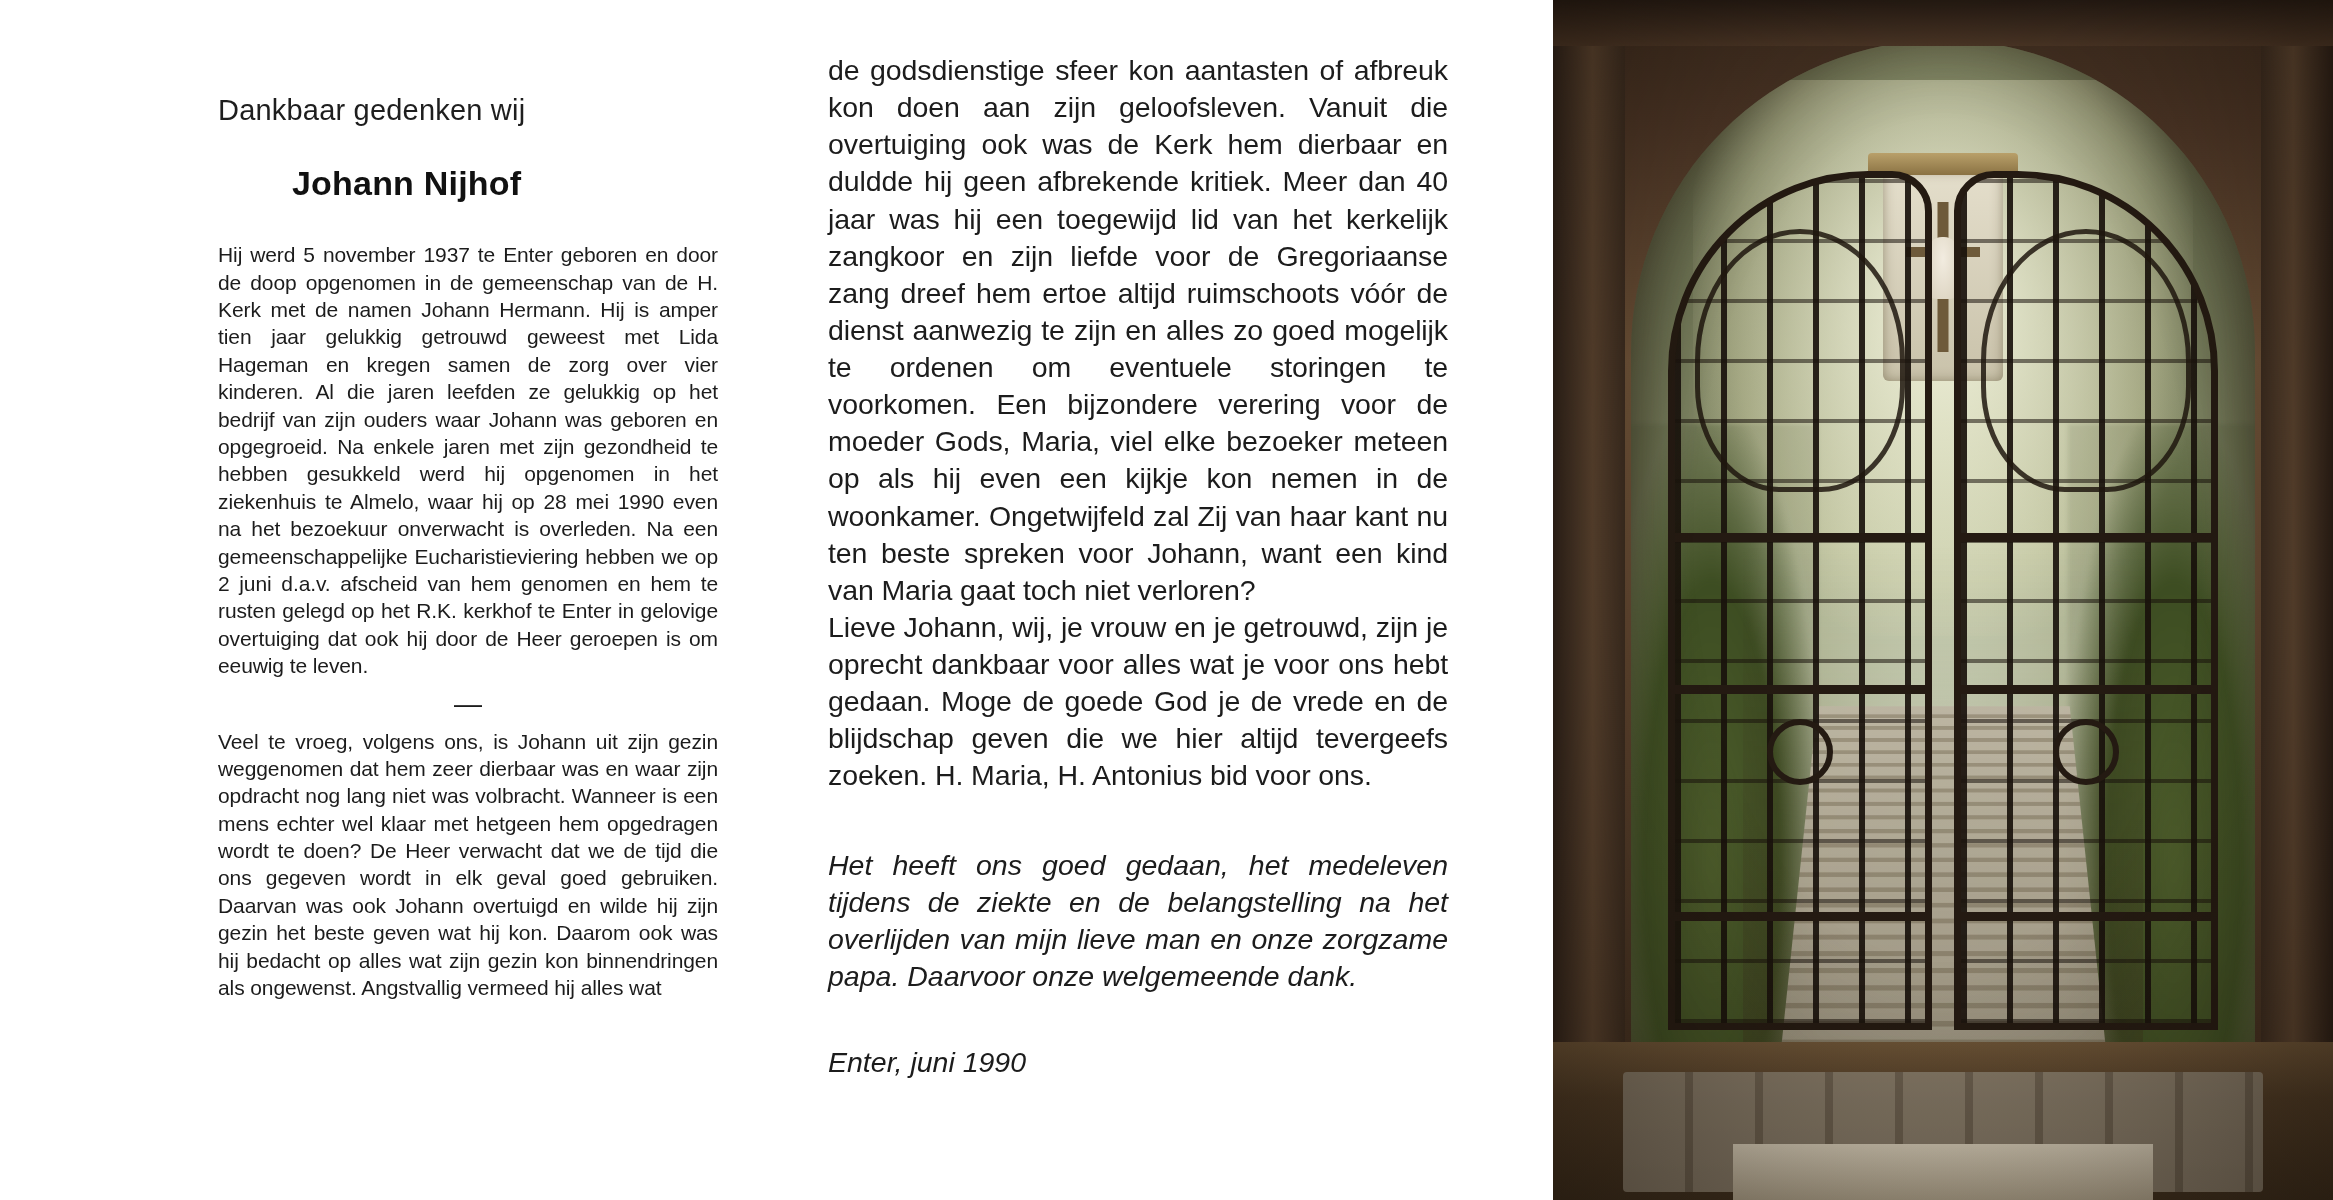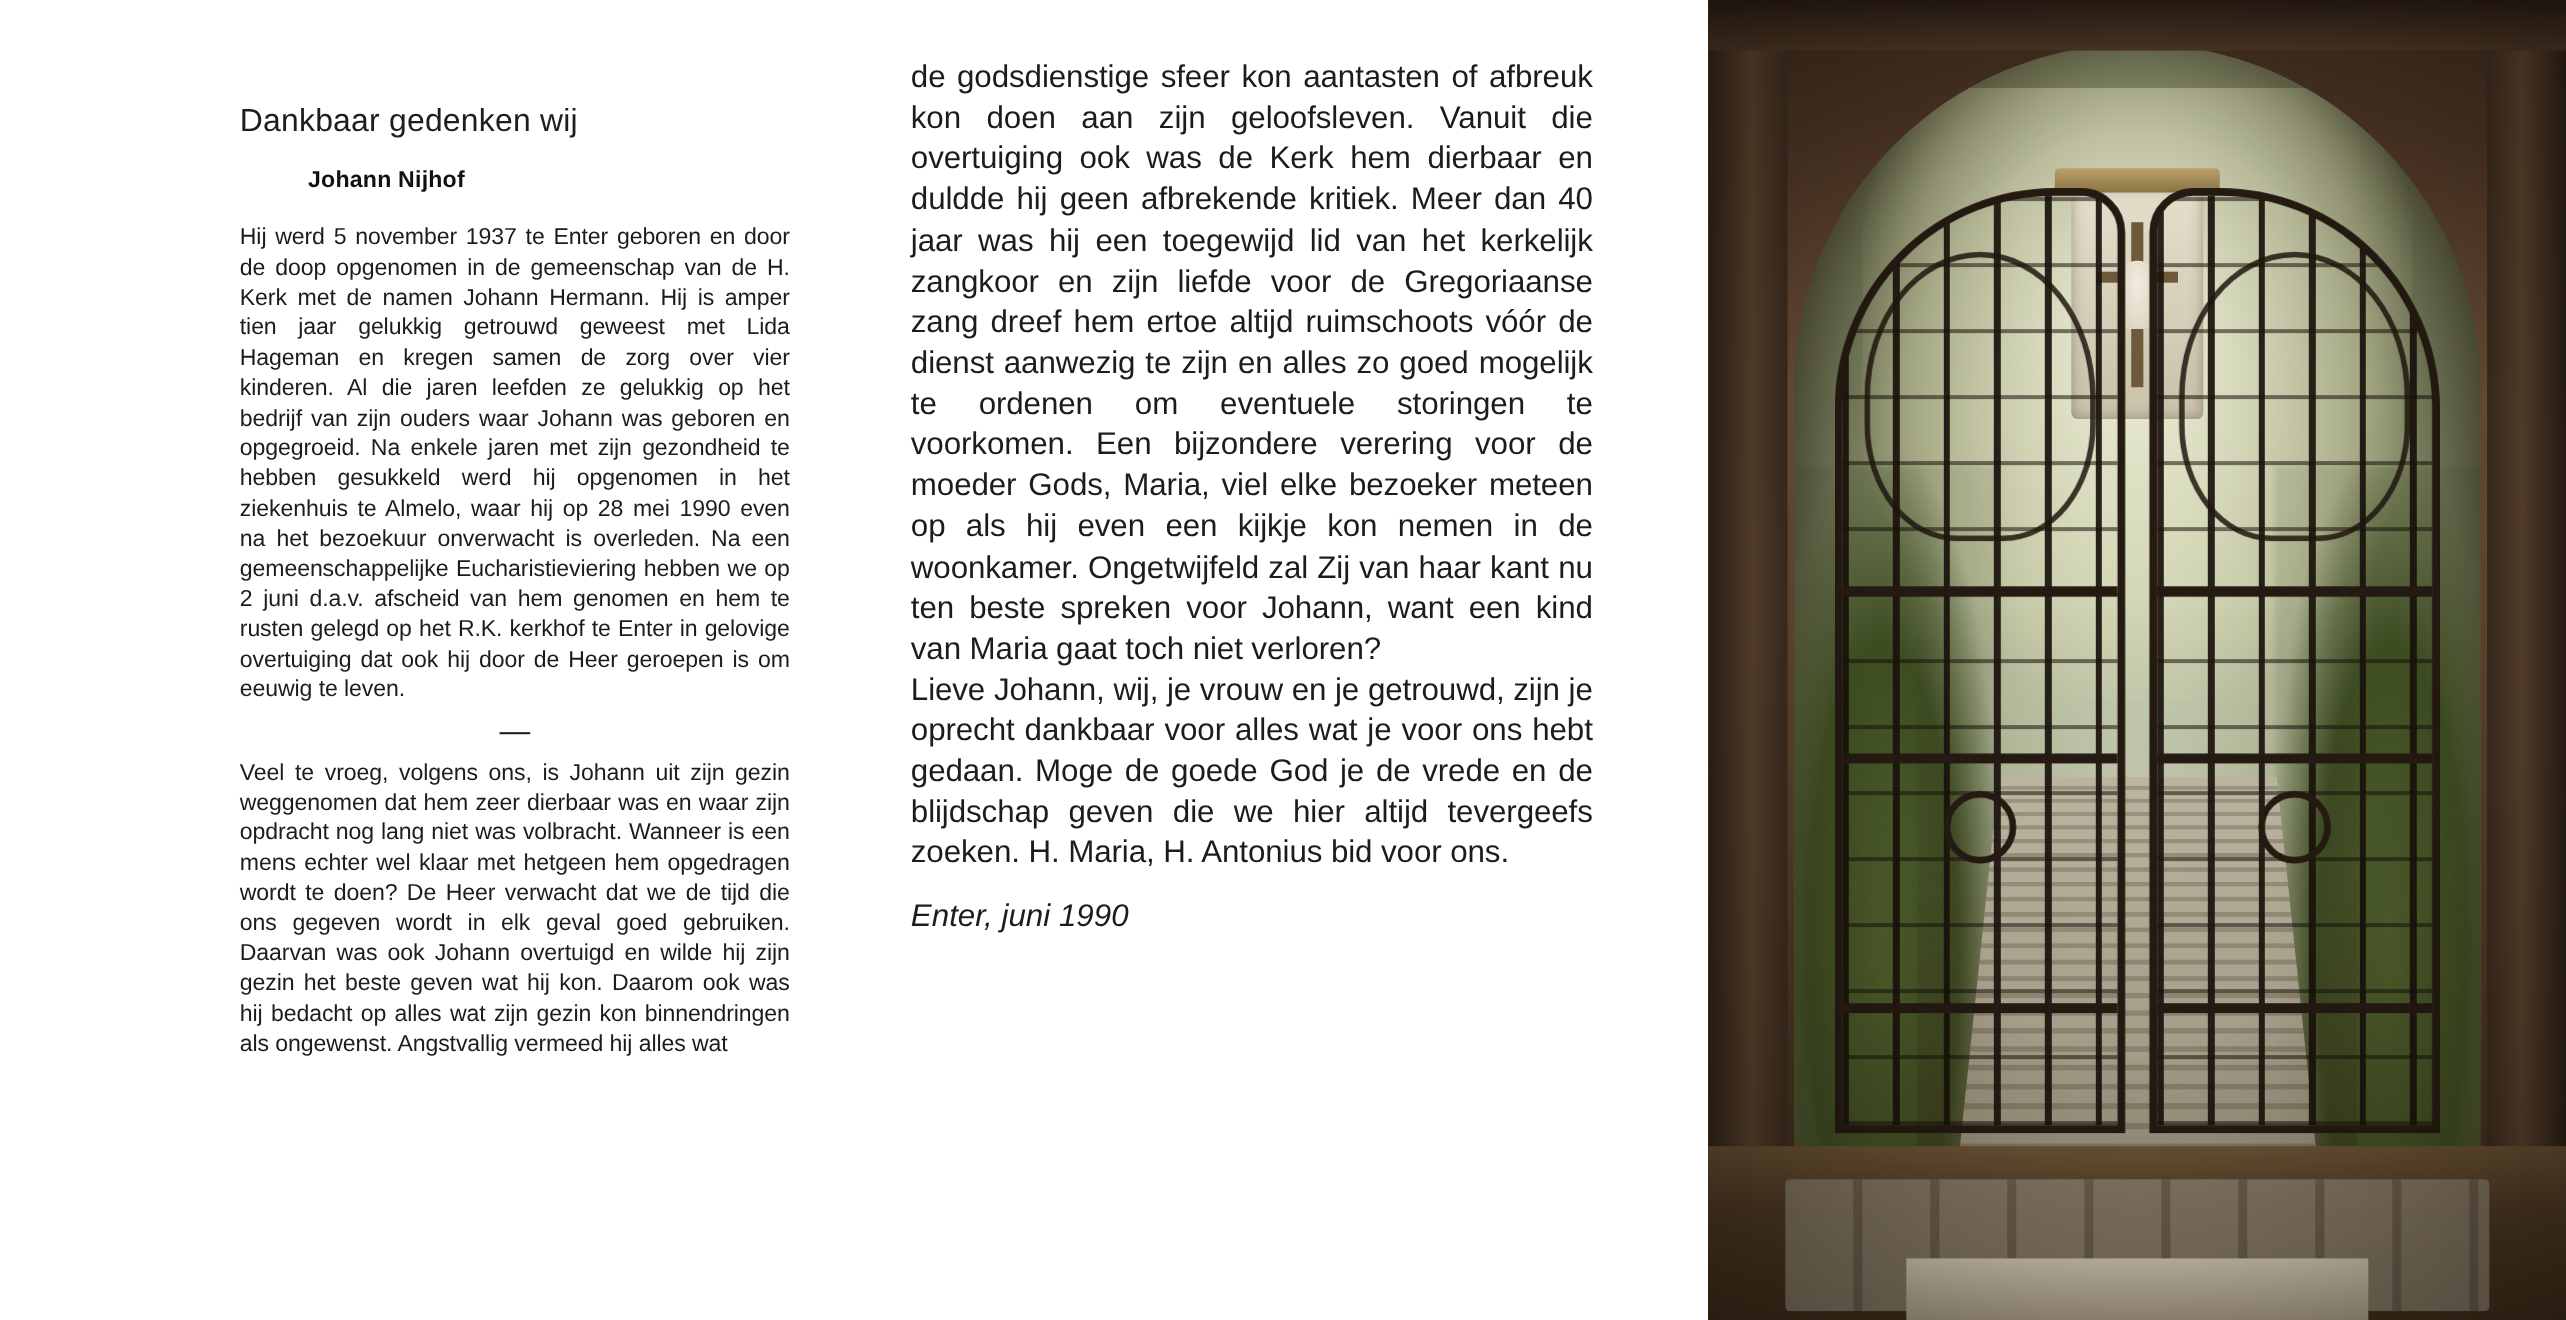--- a/index.html
+++ b/index.html
@@ -39,24 +39,24 @@
   }
   .heading-small {
     font-size: 29px;
     line-height: 1.25;
     color: #1e1e1e;
     margin: 0;
     padding-top: 92px;
     letter-spacing: 0.2px;
   }
   .name {
-    font-size: 21px;
+    font-size: 34px;
     font-weight: bold;
     color: #111;
-    margin: 0;
+    margin: 12px;
     padding-top: 24px;
     padding-left: 62px;
     letter-spacing: 0.2px;
   }
   p.body {
     font-size: 21px;
     line-height: 1.305;
     margin: 0;
     color: #1c1c1c;
     text-align: justify;
@@ -325,20 +325,21 @@
     <div class="heading-small">Dankbaar gedenken wij</div>
     <div class="name">Johann Nijhof</div>
     <p class="body p1">Hij werd 5 november 1937 te Enter geboren en door de doop opgenomen in de gemeenschap van de H. Kerk met de namen Johann Hermann. Hij is amper tien jaar gelukkig getrouwd geweest met Lida Hageman en kregen samen de zorg over vier kinderen. Al die jaren leefden ze gelukkig op het bedrijf van zijn ouders waar Johann was geboren en opgegroeid. Na enkele jaren met zijn gezondheid te hebben gesukkeld werd hij opgenomen in het ziekenhuis te Almelo, waar hij op 28 mei 1990 even na het bezoekuur onverwacht is overleden. Na een gemeenschappelijke Eucharistieviering hebben we op 2 juni d.a.v. afscheid van hem genomen en hem te rusten gelegd op het R.K. kerkhof te Enter in gelovige overtuiging dat ook hij door de Heer geroepen is om eeuwig te leven.</p>
     <div class="sep">—</div>
     <p class="body p2">Veel te vroeg, volgens ons, is Johann uit zijn gezin weggenomen dat hem zeer dierbaar was en waar zijn opdracht nog lang niet was volbracht. Wanneer is een mens echter wel klaar met hetgeen hem opgedragen wordt te doen? De Heer verwacht dat we de tijd die ons gegeven wordt in elk geval goed gebruiken. Daarvan was ook Johann overtuigd en wilde hij zijn gezin het beste geven wat hij kon. Daarom ook was hij bedacht op alles wat zijn gezin kon binnendringen als ongewenst. Angstvallig vermeed hij alles wat</p>
   </div>
 
   <div class="col-mid">
     <p class="body mid mid-top">de godsdienstige sfeer kon aantasten of afbreuk kon doen aan zijn geloofsleven. Vanuit die overtuiging ook was de Kerk hem dierbaar en duldde hij geen afbrekende kritiek. Meer dan 40 jaar was hij een toegewijd lid van het kerkelijk zangkoor en zijn liefde voor de Gregoriaanse zang dreef hem ertoe altijd ruimschoots vóór de dienst aanwezig te zijn en alles zo goed mogelijk te ordenen om eventuele storingen te voorkomen. Een bijzondere verering voor de moeder Gods, Maria, viel elke bezoeker meteen op als hij even een kijkje kon nemen in de woonkamer. Ongetwijfeld zal Zij van haar kant nu ten beste spreken voor Johann, want een kind van Maria gaat toch niet verloren?</p>
     <p class="body mid mid-para2">Lieve Johann, wij, je vrouw en je getrouwd, zijn je oprecht dankbaar voor alles wat je voor ons hebt gedaan. Moge de goede God je de vrede en de blijdschap geven die we hier altijd tevergeefs zoeken. H. Maria, H. Antonius bid voor ons.</p>
+    <p class="thanks">Het heeft ons goed gedaan, het medeleven tijdens de ziekte en de belangstelling na het overlijden van mijn lieve man en onze zorgzame papa. Daarvoor onze welgemeende dank.</p>
     <div class="place-date">Enter, juni 1990</div>
   </div>
 
   <div class="photo">
     <div class="photo-inner">
       <div class="arch">
         <div class="glow"></div>
         <div class="green-l"></div>
         <div class="green-r"></div>
         <div class="stairs"></div>

